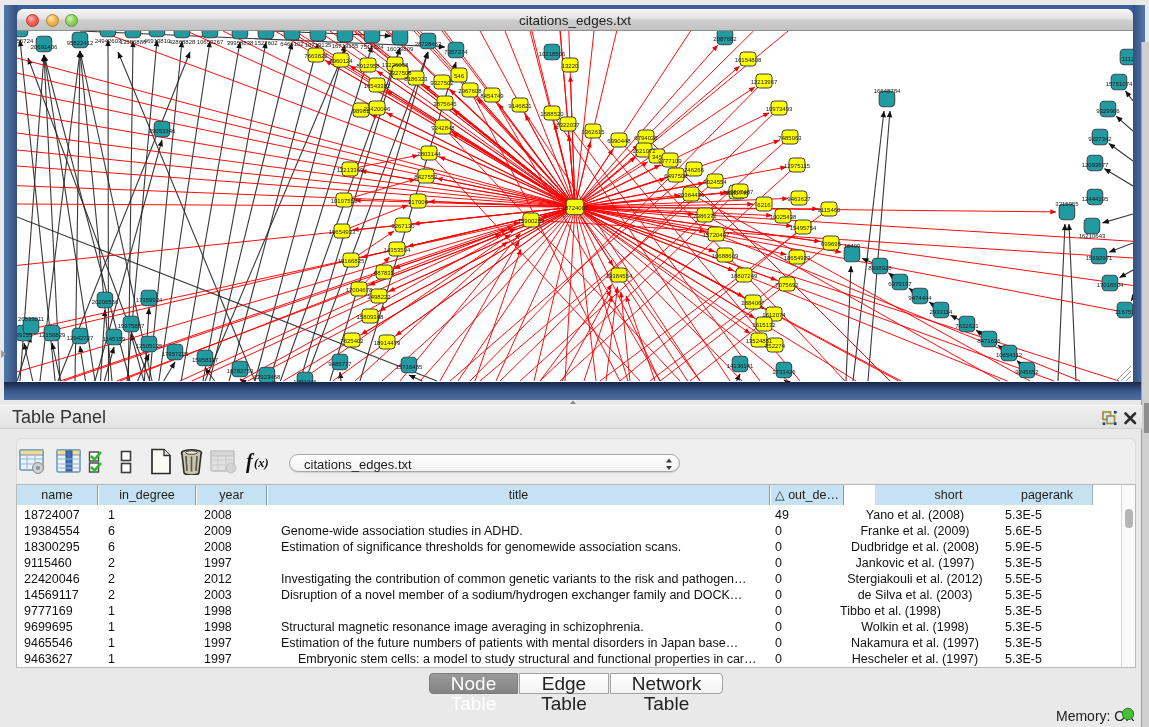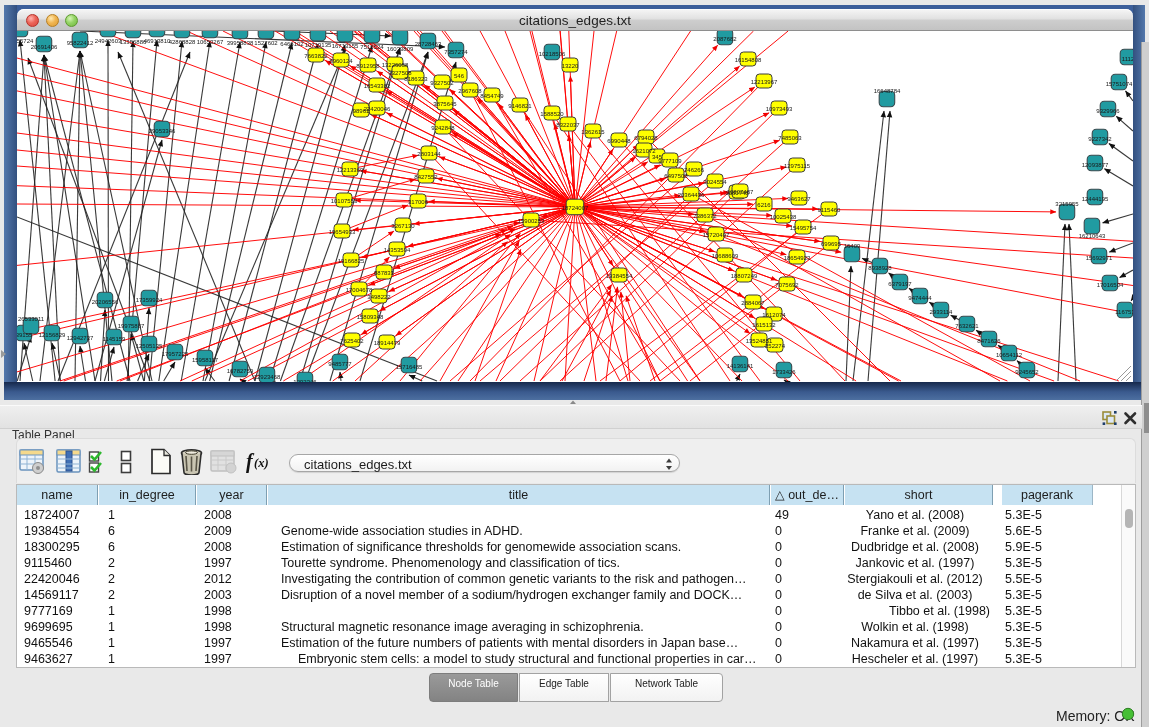--- a/index.html
+++ b/index.html
@@ -10,33 +10,33 @@
 #frameR{position:absolute;left:1133px;top:5px;width:12px;height:395px;background:linear-gradient(to left,#5478ac,#33507f)}
 #frameB{position:absolute;left:4px;top:382px;width:1141px;height:18px;background:linear-gradient(to bottom,#17294c 0%,#3a5a8e 55%,#4d6fa0 100%)}
 #titlebar{position:absolute;left:17px;top:9px;width:1116px;height:22px;border-radius:7px 7px 0 0;
 background:linear-gradient(to bottom,#f6f6f6 0%,#e2e2e2 45%,#cdcdcd 55%,#c3c3c3 100%);
 border-bottom:1px solid #8e8e8e;box-shadow:inset 0 1px 0 #fdfdfd}
 #titlebar .t{position:absolute;width:100%;text-align:center;top:4px;font-size:13.5px;color:#222}
 .tl{position:absolute;top:5px;width:13px;height:13px;border-radius:50%}
 #canvas{position:absolute;left:17px;top:31px;width:1116px;height:351px;background:#fff;overflow:hidden}
 #panelhead{position:absolute;left:0;top:405px;width:1142px;height:24px;
 background:linear-gradient(to bottom,#efefef,#e2e2e2);border-top:1px solid #fafafa;border-bottom:1px solid #d0d0d0}
-#panelhead .t{position:absolute;left:12px;top:22px;font-size:12px;color:#333}
+#panelhead .t{position:absolute;left:12px;top:1px;font-size:18px;color:#333}
 #toolwrap{position:absolute;left:16px;top:438px;width:1120px;height:45px;background:#efefef;border:1px solid #dcdcdc;border-radius:6px 6px 0 0;border-bottom:none}
 #combo{position:absolute;left:289px;top:454px;width:391px;height:18px;border-radius:9px;border:1px solid #a6a6a6;
 background:linear-gradient(to bottom,#ffffff,#f2f2f2);box-shadow:0 1px 1px rgba(0,0,0,0.12)}
 #combo .t{position:absolute;left:14px;top:2px;font-size:13px;color:#1c1c1c}
 #tableframe{position:absolute;left:16px;top:484px;width:1120px;height:184px;background:#fff;border:1px solid #b9b9b9}
 .hcell{position:absolute;top:485px;height:20px;background:#c6e2f2;border-right:1px solid #7e9fb2;
 font-size:12.5px;color:#1d1d1d;text-align:center;line-height:20px}
 .trow{position:absolute;left:0;top:0;width:1120px;height:16px;font-size:12.5px;line-height:15px;color:#111}
 .trow span{position:absolute;top:0;white-space:nowrap}
 #vsb{position:absolute;left:1121px;top:485px;width:14px;height:182px;background:#fafafa;border-left:1px solid #d8d8d8}
 #vsb .th{position:absolute;left:2.5px;top:24px;width:8px;height:19px;border-radius:4px;background:#b5b5b5}
-.tab{position:absolute;top:673px;height:29px;font-size:10px;line-height:20px;text-align:center;border:1px solid #a2a2a2;background:linear-gradient(to bottom,#ffffff,#f2f2f2);color:#222}
+.tab{position:absolute;top:673px;height:21px;font-size:19px;line-height:20px;text-align:center;border:1px solid #a2a2a2;background:linear-gradient(to bottom,#ffffff,#f2f2f2);color:#222}
 #memtxt{position:absolute;left:1056px;top:708px;font-size:14px;color:#222}
 #rightstrip{position:absolute;left:1141px;top:42px;width:8px;height:685px;background:#cfcfcf;border-left:1px solid #9d9d9d}
 </style></head>
 <body>
 <div id="frame"></div>
 <div id="frameL"></div>
 <div id="frameR"></div>
 <div id="frameB"></div>
 <div id="titlebar">
  <div class="t">citations_edges.txt</div>
@@ -658,21 +658,21 @@
       <path d="M5,0.5 L8,4.5 L2,4.5 Z" fill="#3c3c3c"></path>
       <path d="M5,12 L8,8 L2,8 Z" fill="#3c3c3c"></path>
     </svg>
 </div>
 <div id="tableframe"></div>
 <div class="hcell" style="left:17px;width:81px">name</div>
 <div class="hcell" style="left:99px;width:97px">in_degree</div>
 <div class="hcell" style="left:197px;width:70px">year</div>
 <div class="hcell" style="left:268px;width:502px">title</div>
 <div class="hcell" style="left:771px;width:73px">△ out_de…</div>
-<div class="hcell" style="left:845px;width:148px">short</div>
+<div class="hcell" style="left:875px;width:148px">short</div>
 <div class="hcell" style="left:1002px;width:91px;border-right:1px solid #9cb6c6">pagerank</div>
 <div class="trow" style="top:508px">
 <span style="left:24px">18724007</span>
     <span style="left:108px">1</span>
     <span style="left:204px">2008</span>
     <span style="left:775px">49</span>
 <span style="left:840px;width:150px;text-align:center">Yano et al. (2008)</span>
     <span style="left:1005px">5.3E‑5</span>
   </div>
 <div class="trow" style="top:524px">
@@ -690,21 +690,20 @@
     <span style="left:204px">2008</span>
 <span style="left:281px">Estimation of significance thresholds for genomewide association scans.</span>
     <span style="left:775px">0</span>
 <span style="left:840px;width:150px;text-align:center">Dudbridge et al. (2008)</span>
     <span style="left:1005px">5.9E‑5</span>
   </div>
 <div class="trow" style="top:556px">
 <span style="left:24px">9115460</span>
     <span style="left:108px">2</span>
     <span style="left:204px">1997</span>
-<span style="left:281px">Tourette syndrome. Phenomenology and classification of tics.</span>
     <span style="left:775px">0</span>
 <span style="left:840px;width:150px;text-align:center">Jankovic et al. (1997)</span>
     <span style="left:1005px">5.3E‑5</span>
   </div>
 <div class="trow" style="top:572px">
 <span style="left:24px">22420046</span>
     <span style="left:108px">2</span>
     <span style="left:204px">2012</span>
 <span style="left:281px">Investigating the contribution of common genetic variants to the risk and pathogen…</span>
     <span style="left:775px">0</span>
@@ -718,21 +717,21 @@
 <span style="left:281px">Disruption of a novel member of a sodium/hydrogen exchanger family and DOCK…</span>
     <span style="left:775px">0</span>
 <span style="left:840px;width:150px;text-align:center">de Silva et al. (2003)</span>
     <span style="left:1005px">5.3E‑5</span>
   </div>
 <div class="trow" style="top:604px">
 <span style="left:24px">9777169</span>
     <span style="left:108px">1</span>
     <span style="left:204px">1998</span>
     <span style="left:775px">0</span>
-<span style="left:840px;width:150px;text-align:right">Tibbo et al. (1998)</span>
+<span style="left:840px;width:150px;text-align:left">Tibbo et al. (1998)</span>
     <span style="left:1005px">5.3E‑5</span>
   </div>
 <div class="trow" style="top:620px">
 <span style="left:24px">9699695</span>
     <span style="left:108px">1</span>
     <span style="left:204px">1998</span>
 <span style="left:281px">Structural magnetic resonance image averaging in schizophrenia.</span>
     <span style="left:775px">0</span>
 <span style="left:840px;width:150px;text-align:center">Wolkin et al. (1998)</span>
     <span style="left:1005px">5.3E‑5</span>

